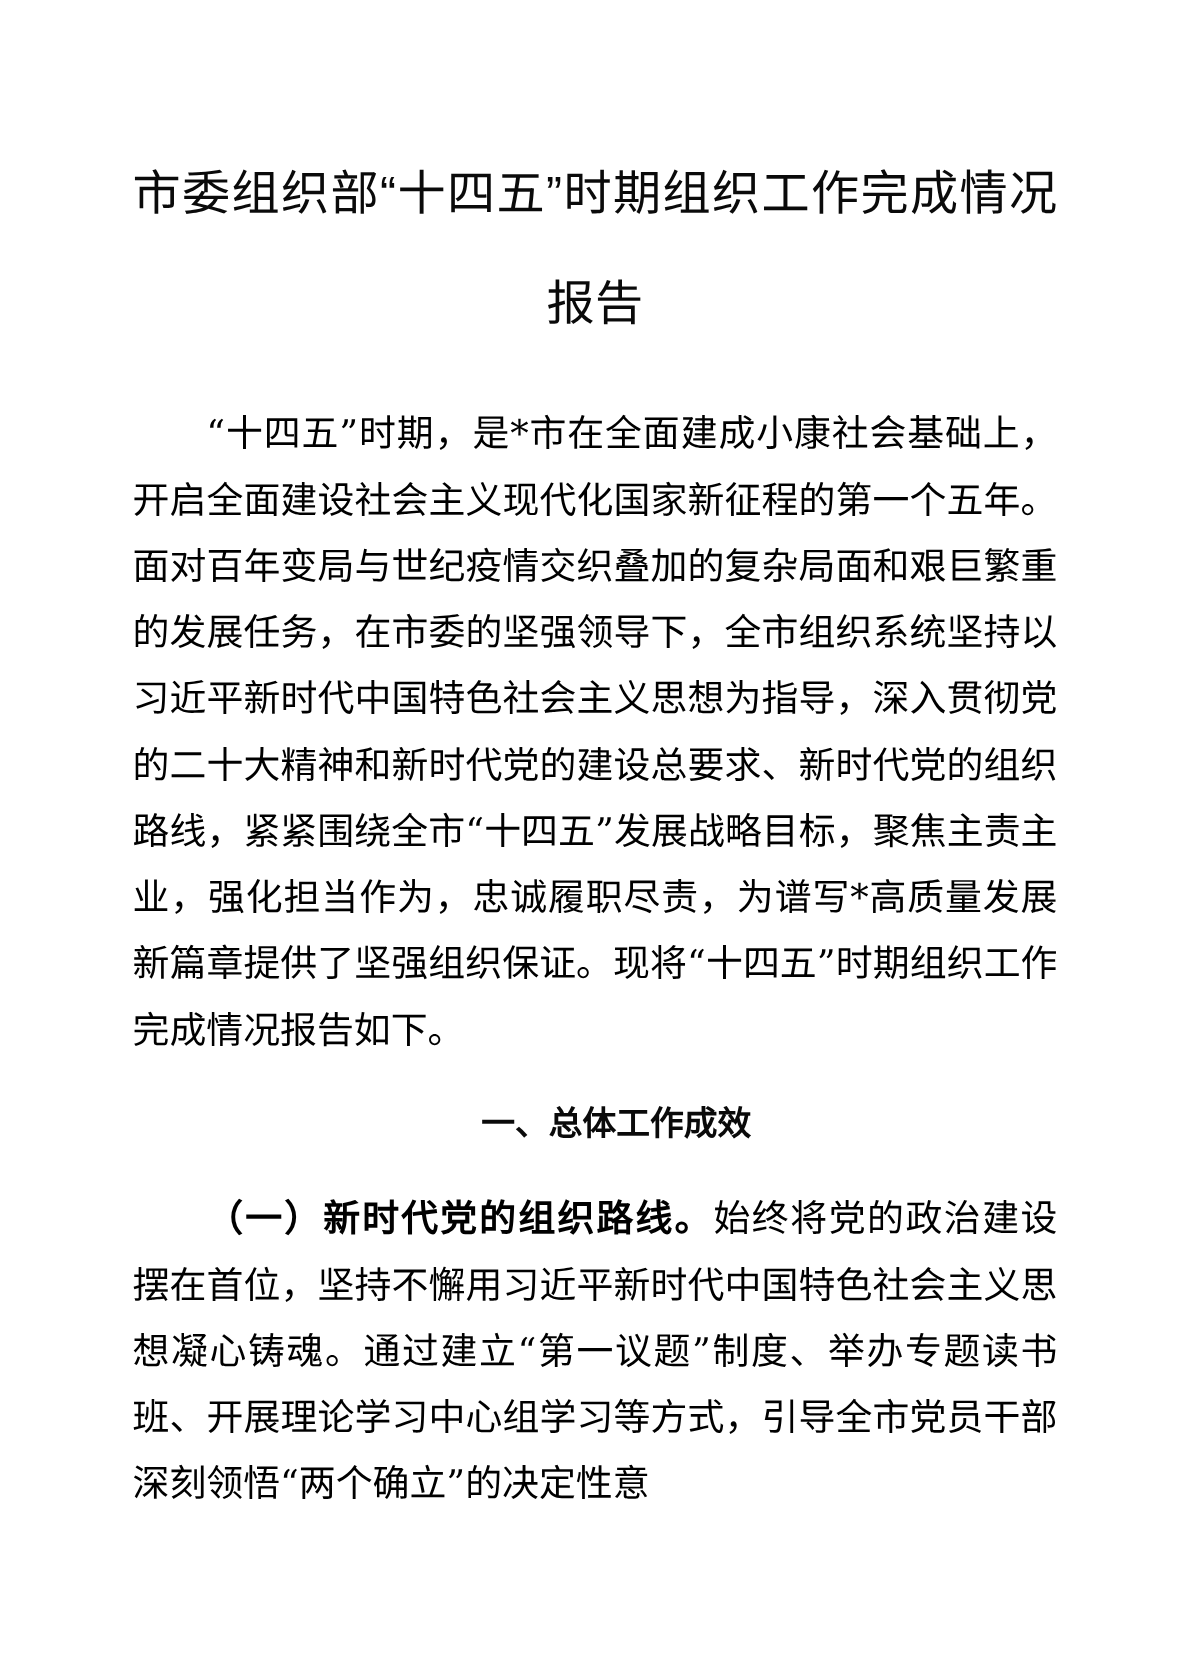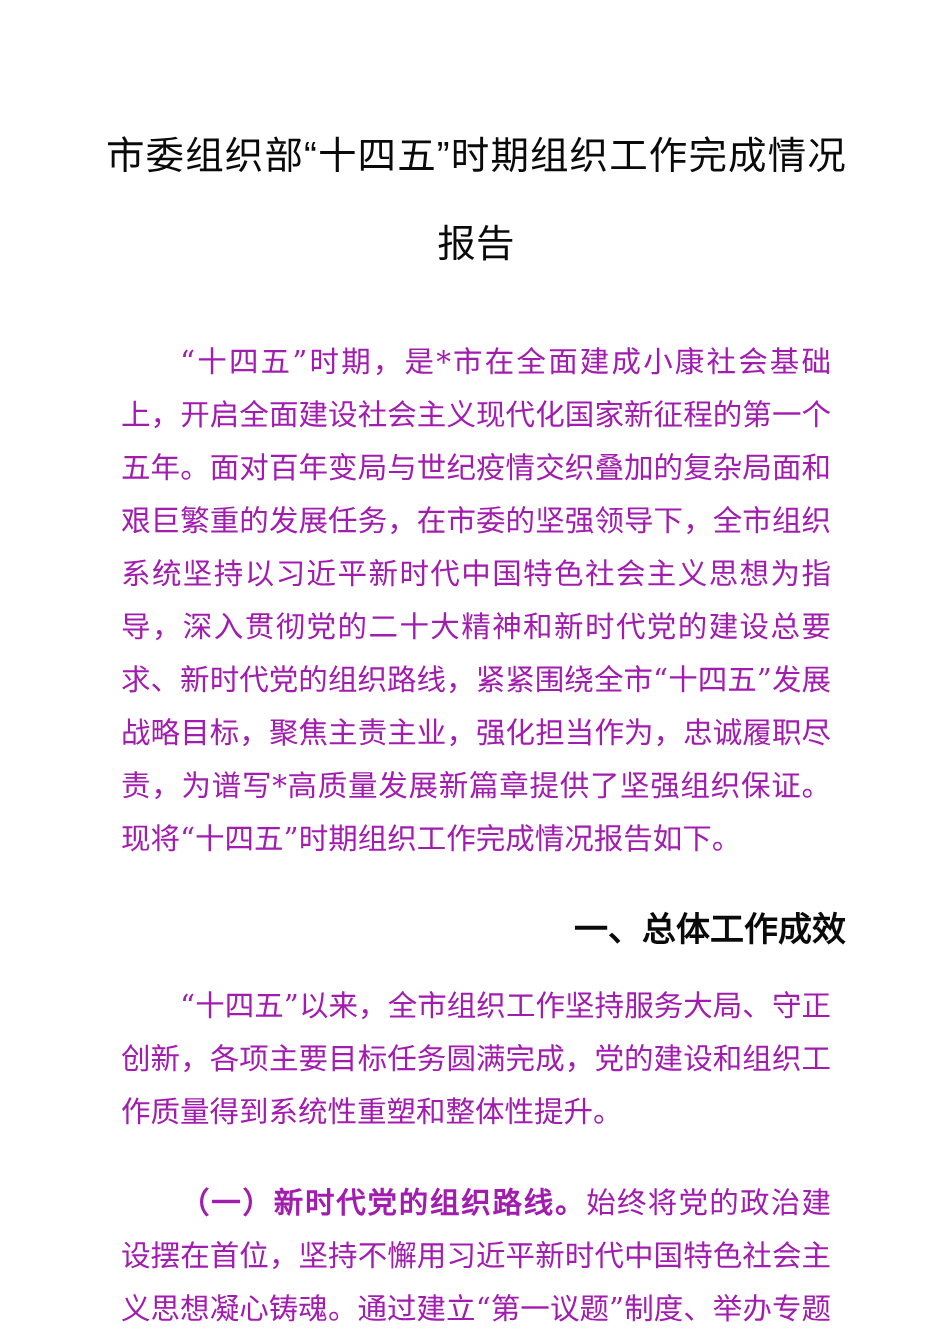--- a/index.html
+++ b/index.html
@@ -45,47 +45,47 @@
     letter-spacing: 0.2px;
     text-align: justify;
     text-align-last: center;
     color: #0a0a0a;
     padding-top: 112px;
     word-break: break-all;
   }
 
   
   .para {
-    margin: 15px;
+    margin: 0;
     padding: 0;
     font-size: 29.5px;
     line-height: 53px;
     text-indent: 59px;
     text-align: justify;
     text-align-last: left;
     word-break: break-all;
     letter-spacing: 0;
-    color: #a21caf;
+    color: #000000;
     font-family: "DejaVu Serif", "Liberation Serif", serif;
   }
 
   .para.first-body {
     padding-top: 33px;
   }
 
   
   .heading-1 {
     margin: 0;
     padding: 22px 0 0 0;
     font-family: "Liberation Sans", "DejaVu Sans", sans-serif;
     font-weight: 700;
-    font-size: 34px;
+    font-size: 27px;
     line-height: 53px;
     text-indent: 34px;
-    text-align: right;
+    text-align: center;
     color: #0a0a0a;
     word-break: break-all;
   }
 
   .heading-1 + .para {
     padding-top: 9px;
   }
 
   
   .para.sub-section {
@@ -107,20 +107,19 @@
 
 <div class="page">
   <div class="content">
 
     <h1 class="doc-title">市委组织部“十四五”时期组织工作完成情况报告</h1>
 
     <p class="para first-body">“十四五”时期，是*市在全面建成小康社会基础上，开启全面建设社会主义现代化国家新征程的第一个五年。面对百年变局与世纪疫情交织叠加的复杂局面和艰巨繁重的发展任务，在市委的坚强领导下，全市组织系统坚持以习近平新时代中国特色社会主义思想为指导，深入贯彻党的二十大精神和新时代党的建设总要求、新时代党的组织路线，紧紧围绕全市“十四五”发展战略目标，聚焦主责主业，强化担当作为，忠诚履职尽责，为谱写*高质量发展新篇章提供了坚强组织保证。现将“十四五”时期组织工作完成情况报告如下。</p>
 
     <h2 class="heading-1">一、总体工作成效</h2>
 
-    <p class="para">“十四五”以来，全市组织工作坚持服务大局、守正创新，各项主要目标任务圆满完成，党的建设和组织工作质量得到系统性重塑和整体性提升。</p>
 
     <p class="para sub-section">
       <span class="lead">（一）新时代党的组织路线。</span><span class="body-run">始终将党的政治建设摆在首位，坚持不懈用习近平新时代中国特色社会主义思想凝心铸魂。通过建立“第一议题”制度、举办专题读书班、开展理论学习中心组学习等方式，引导全市党员干部深刻领悟“两个确立”的决定性意</span>
     </p>
 
   </div>
 </div>
 
 </body></html>

